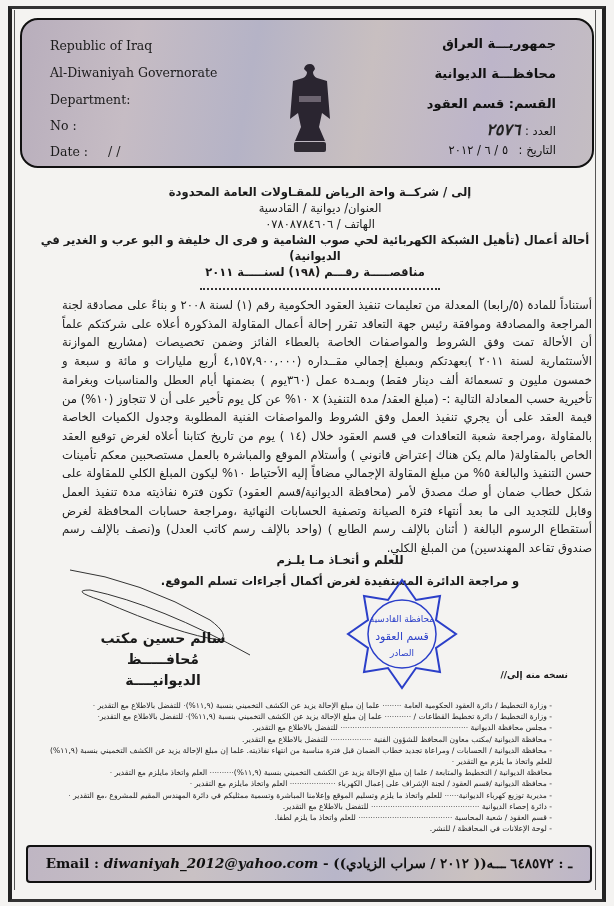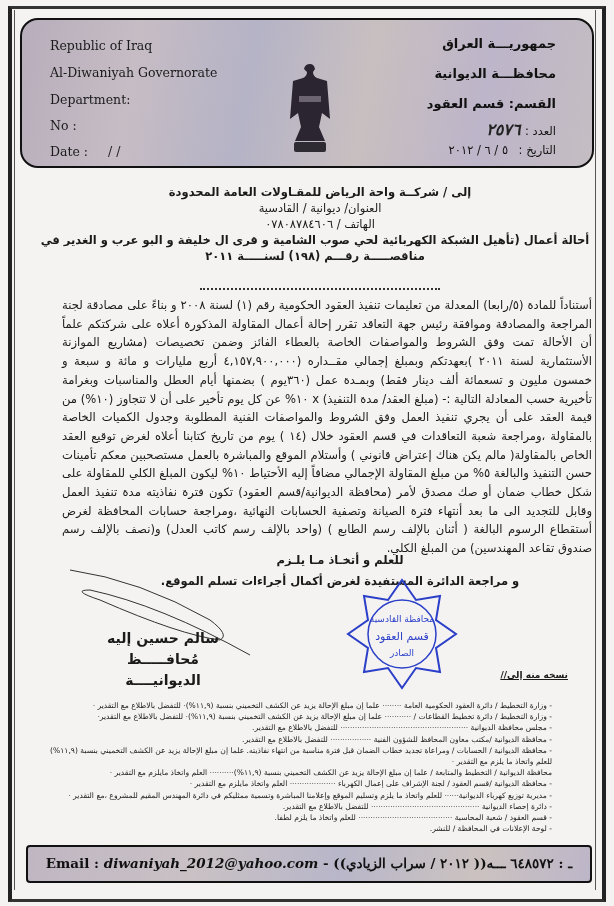--- a/index.html
+++ b/index.html
@@ -47,21 +47,21 @@
   }
   .closing {
     position: absolute; left: 150px; width: 380px; direction: rtl; text-align: center; font-size: 11.5px; font-weight: bold;
   }
   .signature {
     position: absolute; left: 88px; top: 628px; width: 150px; direction: rtl; text-align: center;
     font-weight: bold; font-size: 14px; line-height: 21px;
   }
   .stamp { position: absolute; left: 346px; top: 578px; width: 112px; height: 112px; }
   .cc-title {
-    position: absolute; right: 46px; top: 670px; direction: rtl; font-size: 9px; font-weight: bold; text-decoration: underline;
+    position: absolute; right: 46px; top: 670px; direction: rtl; font-size: 9px; font-weight: bold; 
   }
   .cc-list {
     position: absolute; right: 44px; top: 682px; width: 520px; direction: rtl; text-align: right;
     font-size: 7.6px; line-height: 11.2px; list-style: none; padding: 0; margin: 18px;
   }
   .cc-list li { white-space: nowrap; overflow: hidden; }
   .footer-box {
     position: absolute; left: 26px; top: 845px; width: 562px; height: 34px;
     border: 2px solid #111; border-radius: 4px;
     background: linear-gradient(100deg, #bfb6c3 0%, #c9c1c4 30%, #b8b6c9 55%, #cbc2c0 80%, #bdb6c8 100%);
@@ -109,35 +109,36 @@
 </div>
 
 <div class="center-block" style="top:184px">
   <div class="line bold">إلى / شركــة واحة الرياض للمقـاولات العامة المحدودة</div>
   <div class="line">العنوان/ ديوانية / القادسية</div>
   <div class="line">الهاتف / ٠٧٨٠٨٧٨٤٦٠٦</div>
 </div>
 
 <div class="center-block" style="top:232px; left:40px; width:550px;">
   <div class="line bold">أحالة أعمال (تأهيل الشبكة الكهربائية لحي صوب الشامية و قرى ال خليفة و البو عرب و الغدير في</div>
+  <div class="line bold">الديوانية)</div>
   <div class="line bold">مناقصـــــة رقـــم (١٩٨) لسنـــــة ٢٠١١</div>
 </div>
 <div class="dotted-sep"></div>
 
 <div class="body-text">أستناداً للمادة (٥/رابعا) المعدلة من تعليمات تنفيذ العقود الحكومية رقم (١) لسنة ٢٠٠٨ و بناءً على مصادقة لجنة المراجعة والمصادقة وموافقة رئيس جهة التعاقد تقرر إحالة أعمال المقاولة المذكورة أعلاه على شركتكم علماً أن الأحالة تمت وفق الشروط والمواصفات الخاصة بالعطاء الفائز وضمن تخصيصات (مشاريع الموازنة الأستثمارية لسنة ٢٠١١ )بعهدتكم وبمبلغ إجمالي مقــداره (٤,١٥٧,٩٠٠,٠٠٠ أربع مليارات و مائة و سبعة و خمسون مليون و تسعمائة ألف دينار فقط) وبمـدة عمل (٣٦٠يوم ) بضمنها أيام العطل والمناسبات وبغرامة تأخيرية حسب المعادلة التالية :- (مبلغ العقد/ مدة التنفيذ) x ١٠% عن كل يوم تأخير على أن لا تتجاوز (١٠%) من قيمة العقد على أن يجري تنفيذ العمل وفق الشروط والمواصفات الفنية المطلوبة وجدول الكميات الخاصة بالمقاولة ،ومراجعة شعبة التعاقدات في قسم العقود خلال (١٤ ) يوم من تاريخ كتابنا أعلاه لغرض توقيع العقد الخاص بالمقاولة( مالم يكن هناك إعتراض قانوني ) وأستلام الموقع والمباشرة بالعمل مستصحبين معكم تأمينات حسن التنفيذ والبالغة ٥% من مبلغ المقاولة الإجمالي مضافاً إليه الأحتياط ١٠% ليكون المبلغ الكلي للمقاولة على شكل خطاب ضمان أو صك مصدق لأمر (محافظة الديوانية/قسم العقود) تكون فترة نفاذيته مدة تنفيذ العمل وقابل للتجديد الى ما بعد أنتهاء فترة الصيانة وتصفية الحسابات النهائية ،ومراجعة حسابات المحافظة لغرض أستقطاع الرسوم البالغة ( أثنان بالإلف رسم الطابع ) (واحد بالإلف رسم كاتب العدل) و(نصف بالإلف رسم صندوق تقاعد المهندسين) من المبلغ الكلي.</div>
 
 <div class="closing" style="top:553px">للعلم و أتخـاذ مـا يلـزم</div>
 <div class="closing" style="top:574px">و مراجعة الدائرة المستفيدة لغرض أكمال أجراءات تسلم الموقع.</div>
 
 <svg class="pen-scribble" viewBox="0 0 220 100">
   <path d="M10 10 Q80 20 150 60 Q170 75 160 80 Q120 75 40 40 Q10 30 30 30 Q100 45 190 95" fill="none" stroke="#333" stroke-width="1"></path>
 </svg>
 
 <div class="signature">
-  <div>سالم حسين إليه</div>
+  <div>سالم حسين مكتب</div>
   <div>مُحافـــــظ الديوانيــــة</div>
 </div>
 
 <svg class="stamp" viewBox="0 0 112 112">
   <polygon points="56,2 70,22 94,18 90,42 110,56 90,70 94,94 70,90 56,110 42,90 18,94 22,70 2,56 22,42 18,18 42,22" fill="none" stroke="#2b3fc9" stroke-width="2"></polygon>
   <circle cx="56" cy="56" r="34" fill="none" stroke="#2b3fc9" stroke-width="1.5"></circle>
   <text x="56" y="44" text-anchor="middle" font-size="9" fill="#2b3fc9" font-family="DejaVu Sans, sans-serif">محافظة القادسية</text>
   <text x="56" y="62" text-anchor="middle" font-size="11" fill="#2b3fc9" font-family="DejaVu Sans, sans-serif">قسم العقود</text>
   <text x="56" y="78" text-anchor="middle" font-size="9" fill="#2b3fc9" font-family="DejaVu Sans, sans-serif">الصادر</text>
 </svg>

